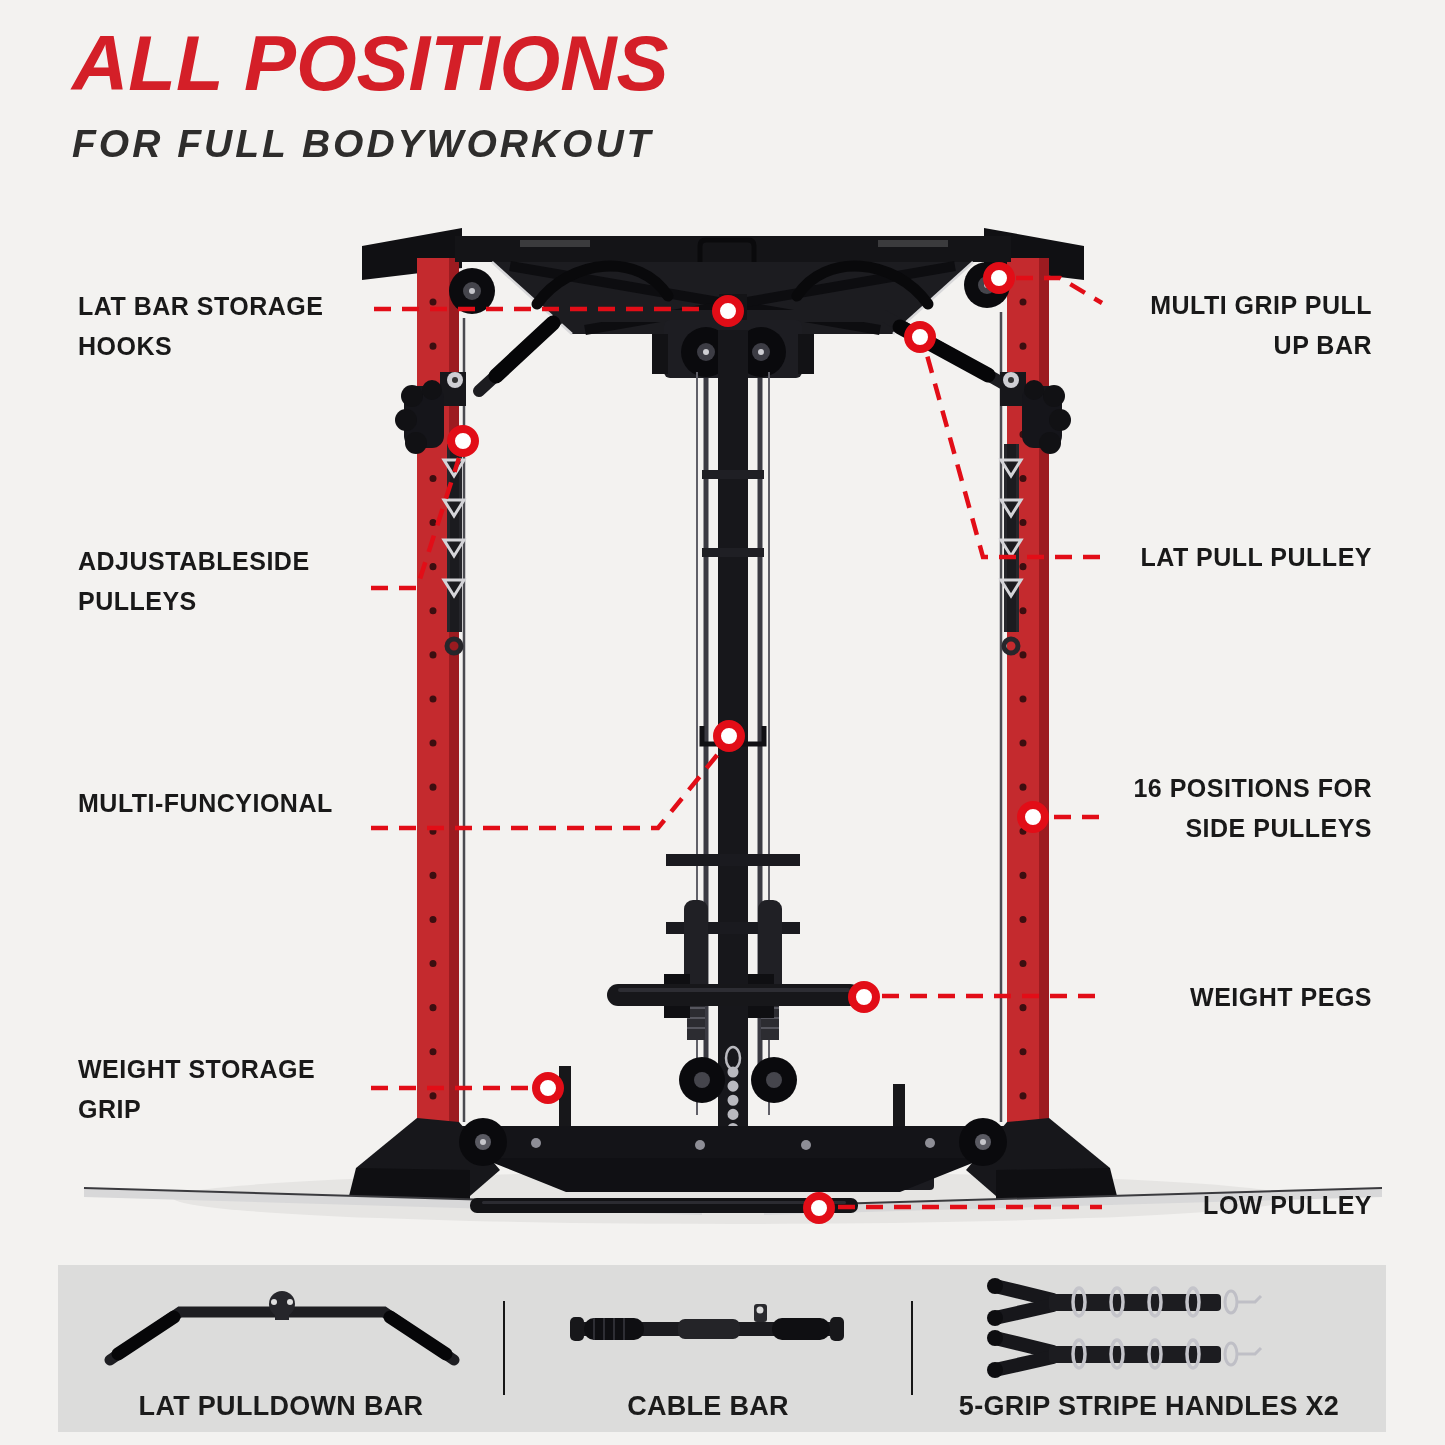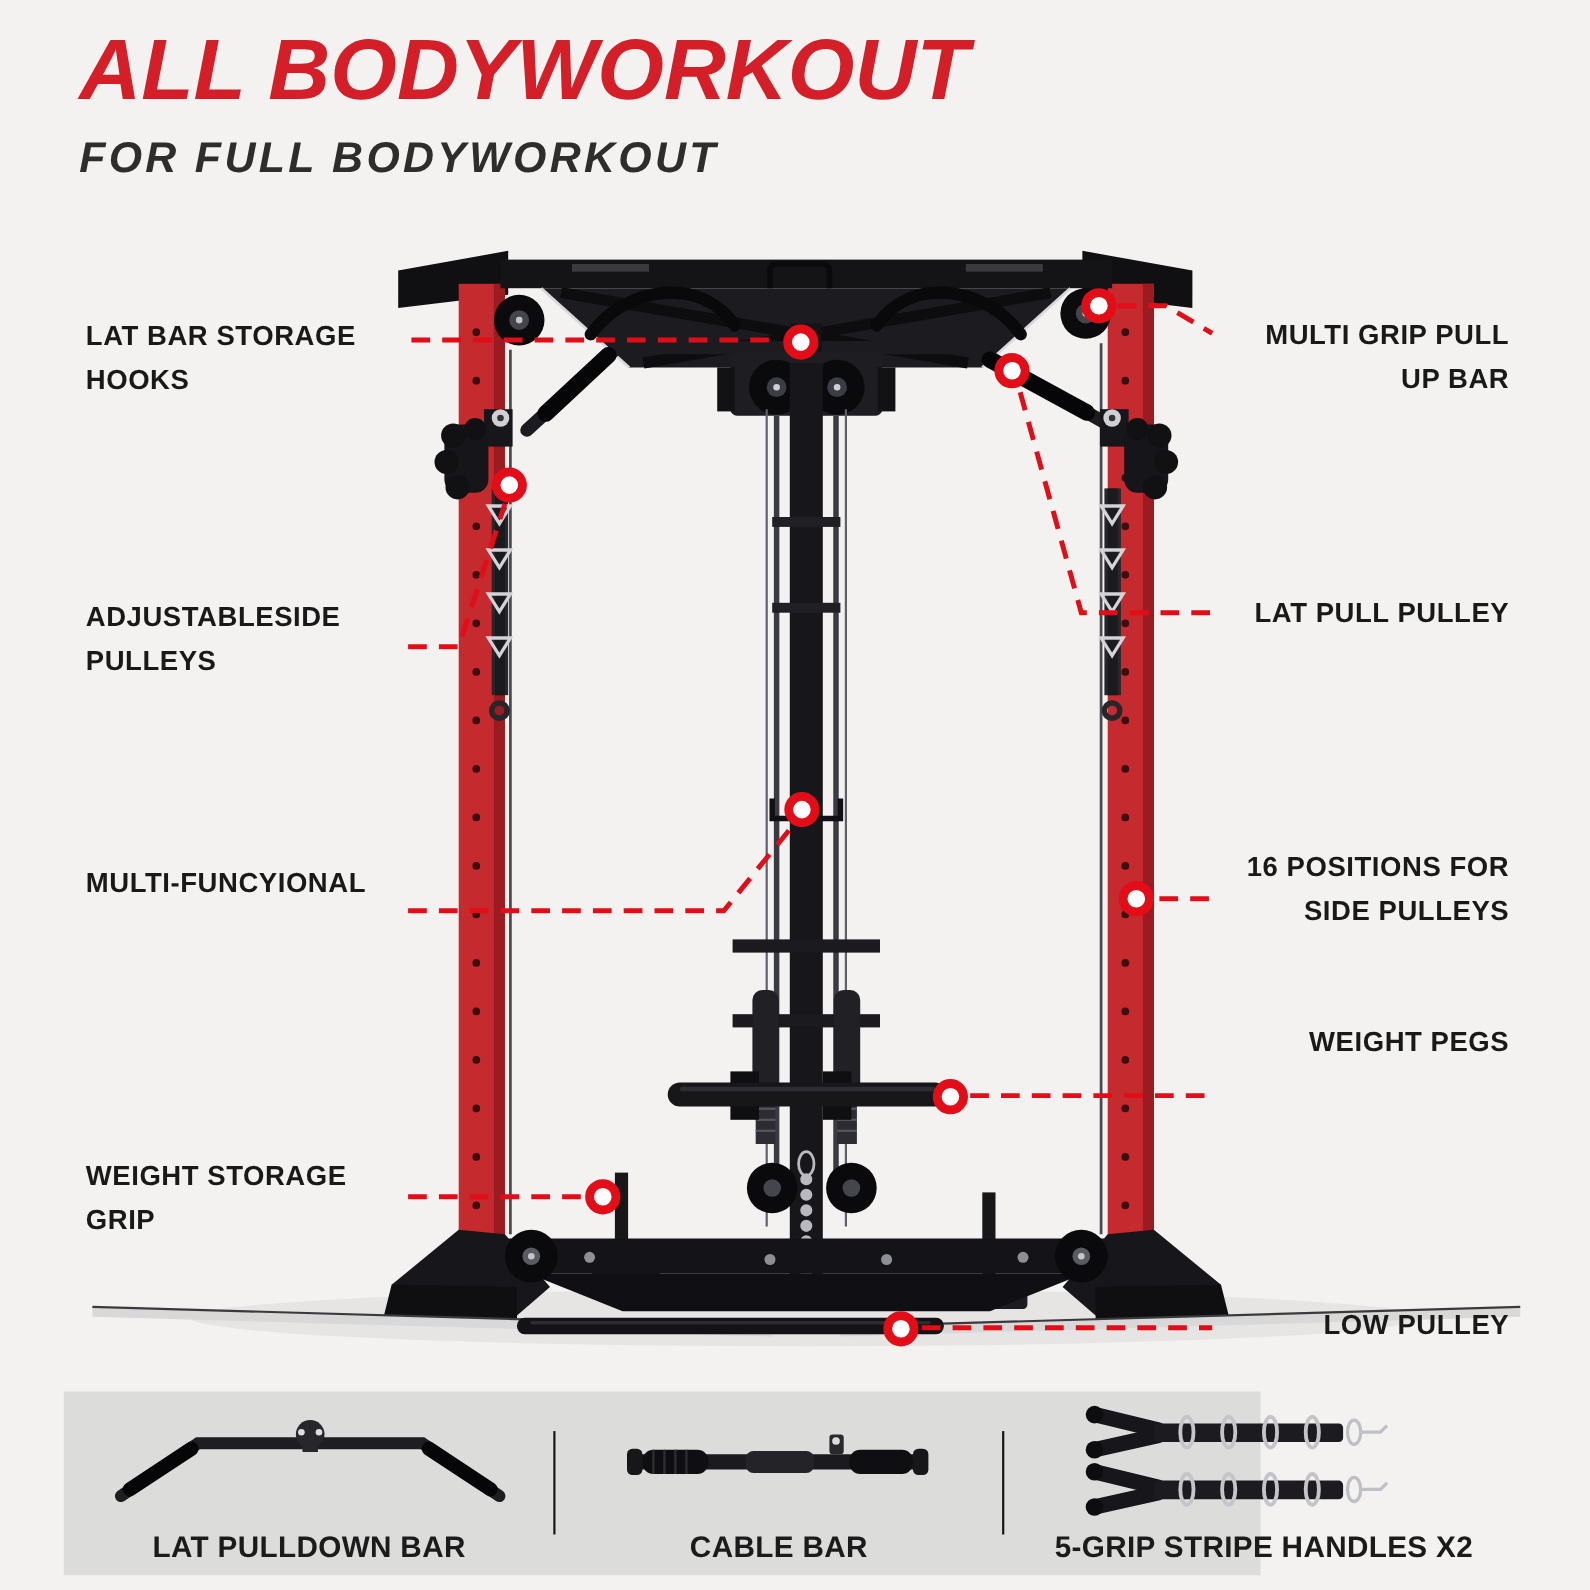--- a/index.html
+++ b/index.html
@@ -23,25 +23,25 @@
     color:#191919;letter-spacing:0.5px;white-space:nowrap;
   }
   .callout.left{text-align:left;}
   .callout.right{text-align:right;}
   #c0{left:78px;top:286px;}
   #c1{right:73px;top:285px;}
   #c2{left:78px;top:541px;}
   #c3{right:73px;top:537px;}
   #c4{left:78px;top:783px;}
   #c5{right:73px;top:768px;}
-  #c6{right:73px;top:927px;text-align:center;}
+  #c6{right:73px;top:977px;text-align:center;}
   #c7{left:78px;top:1049px;}
   #c8{right:73px;top:1185px;}
   .panel{
-    position:absolute;left:58px;top:1265px;width:1088px;height:167px;
+    position:absolute;left:58px;top:1265px;width:1328px;height:167px;
     background:#dcdcdb;display:grid;grid-template-columns:446px 408px 474px;
   }
   .acc-item{
     display:flex;flex-direction:column;align-items:center;
     justify-content:flex-end;padding-bottom:10px;position:relative;
   }
   .acc-icon{flex:1;display:flex;align-items:center;justify-content:center;width:100%;}
   .acc-label{
     font-weight:bold;font-size:27px;color:#1b1b1b;letter-spacing:0.3px;
     line-height:32px;white-space:nowrap;
@@ -49,21 +49,21 @@
   .panel-divider{
     position:absolute;top:36px;width:2px;height:94px;background:#161616;
   }
   #div0{left:445px;}
   #div1{left:853px;}
 </style>
 </head>
 <body>
 
 <div class="header">
-  <h1 class="title">ALL BODYWORKOUT</h1>
+  <h1 class="title">ALL POSITIONS</h1>
   <h2 class="subtitle">FOR FULL BODYWORKOUT</h2>
 </div>
 
 <svg class="machine-svg" width="1445" height="1445" viewBox="0 0 1445 1445">
 
   <ellipse cx="733" cy="1198" rx="560" ry="26" fill="#000" opacity="0.05"></ellipse>
 
   <g>
 
     <line x1="464" y1="318" x2="464" y2="1122" stroke="#4a4a50" stroke-width="2.5"></line>

